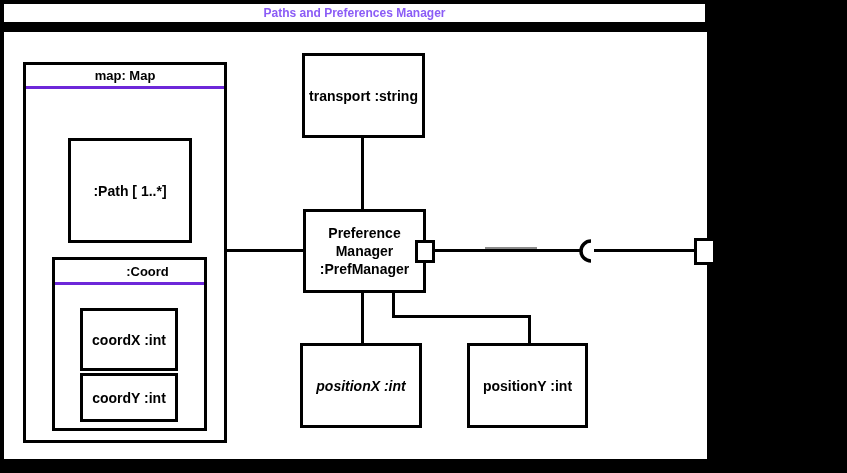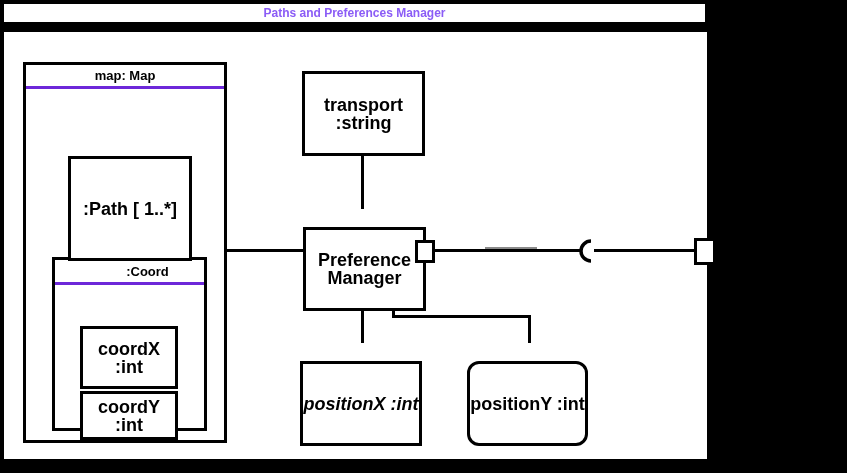--- a/index.html
+++ b/index.html
@@ -19,22 +19,22 @@
     font-weight: bold; font-size: 12px; color: #8b5cf6;
   }
   .frame {
     left: 2px; top: 30px; width: 707px; height: 431px;
     background: #fff; border: 2px solid #000;
   }
   .node {
     background: #fff; border: 3px solid #000;
     display: flex; align-items: center; justify-content: center;
     flex-direction: column;
-    font-weight: bold; font-size: 18px; color: #000;
-    text-align: center; line-height: 18px; margin-top: 18px;
+    font-weight: bold; font-size: 14px; color: #000;
+    text-align: center; line-height: 18px;
   }
   .container-node {
     background: #fff; border: 3px solid #000;
   }
   .container-node .hdr {
     border-bottom: 3px solid #6d28d9;
     display: flex; align-items: center; justify-content: center;
     font-weight: bold; font-size: 13px; color: #000;
   }
   .line { background: #000; }
@@ -91,24 +91,25 @@
   <span>coordY :int</span>
 </div>
 
 <div class="abs node" style="left:302px; top:53px; width:123px; height:85px;">
   <span>transport :string</span>
 </div>
 
 <div class="abs node" style="left:303px; top:209px; width:123px; height:84px;align-items:center;">
   <div>Preference</div>
   <div>Manager</div>
+  <div>:PrefManager</div>
 </div>
 
 <div class="abs node" style="left:300px; top:343px; width:122px; height:85px;font-style:italic;">
   <span>positionX :int</span>
 </div>
 
-<div class="abs node" style="left:467px; top:343px; width:121px; height:85px;border-radius:12px;">
+<div class="abs node" style="left:467px; top:343px; width:121px; height:85px;">
   <span>positionY :int</span>
 </div>
 
 <div class="abs port" style="left:415px; top:240px; width:20px; height:23px;"></div>
 <div class="abs port" style="left:694px; top:238px; width:22px; height:27px;"></div>
 
 </body></html>

